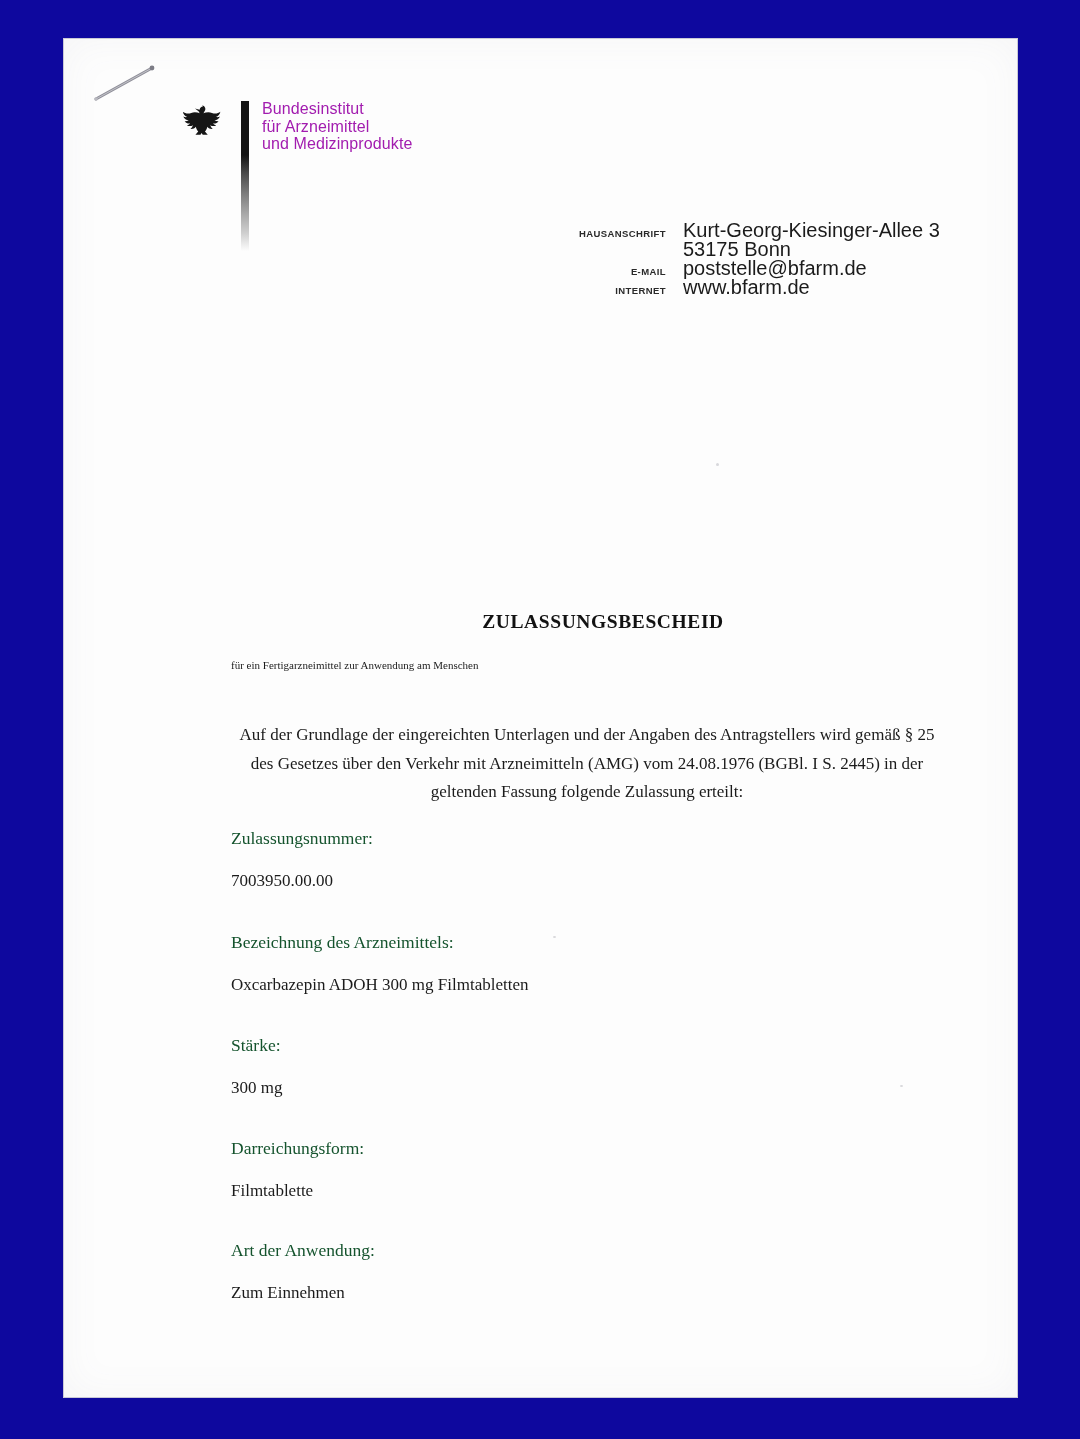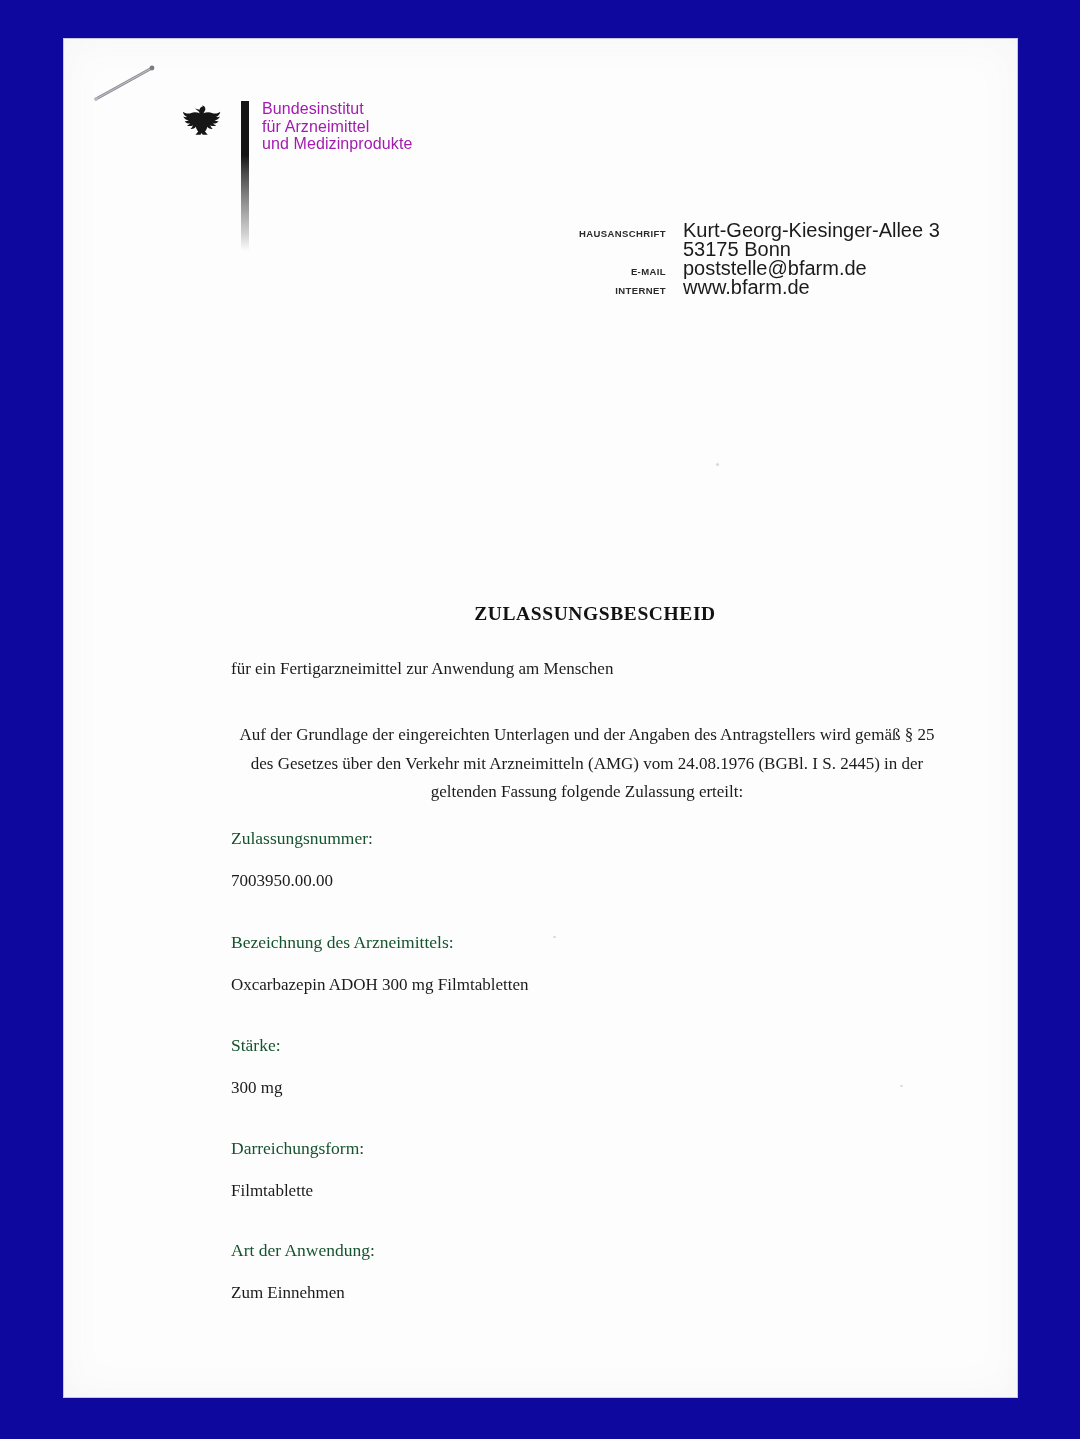--- a/index.html
+++ b/index.html
@@ -53,27 +53,27 @@
 
   
   .content {
     position: absolute; left: 167px; top: 0;
     width: 712px; height: 100%;
     font-family: "Liberation Serif", serif;
     color: #1b1b1b;
   }
   .doc-title {
     position: absolute; top: 556px; left: 0; width: 100%;
-    margin: 8px; text-align: center;
+    margin: 16px; text-align: center;
     font-size: 19.5px; font-weight: bold;
     letter-spacing: 0.6px; color: #121212;
   }
   .doc-subtitle {
     position: absolute; top: 620px; left: 0; width: 100%;
-    margin: 0; font-size: 17px;
+    margin: 0; font-size: 11px;
   }
   .doc-intro {
     position: absolute; top: 682px; left: 0; width: 100%;
     margin: 0; font-size: 17px; line-height: 28.5px; text-align: center;
   }
   .field { position: absolute; left: 0; width: 100%; }
   .field .flabel {
     margin: 0; font-size: 17.5px; font-weight: normal;
     color: #14532d; line-height: 23px;
   }

